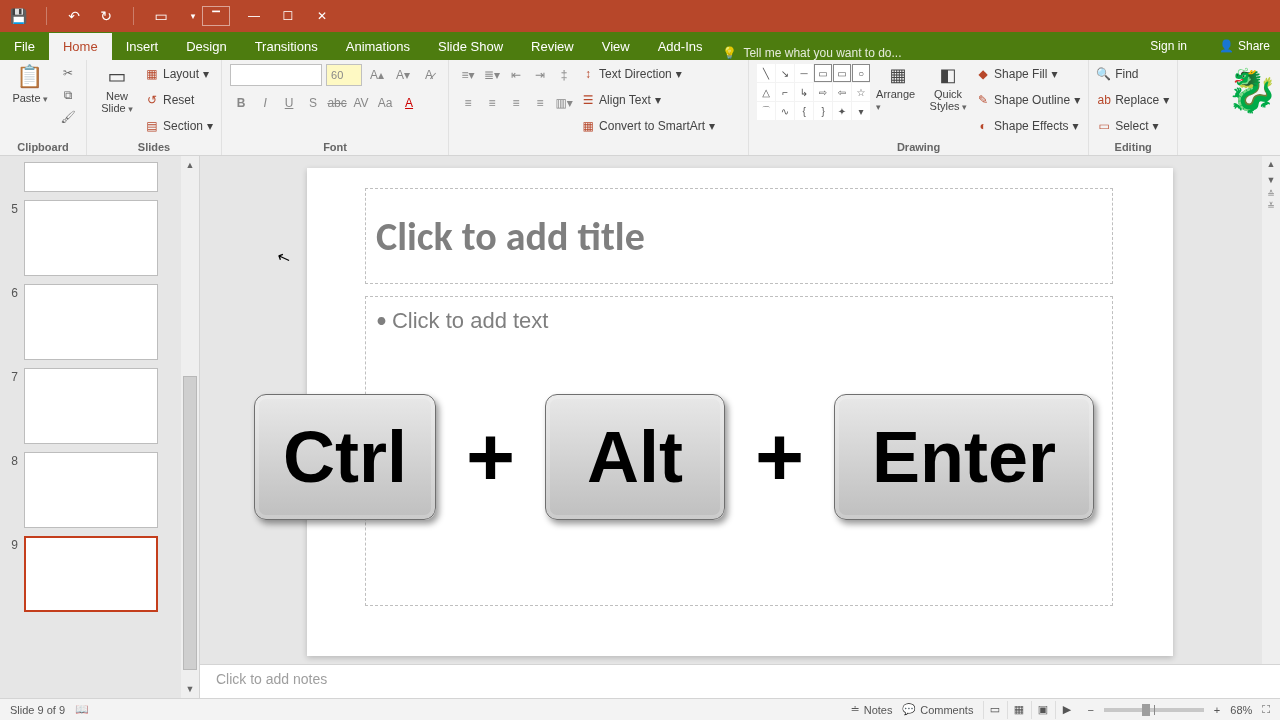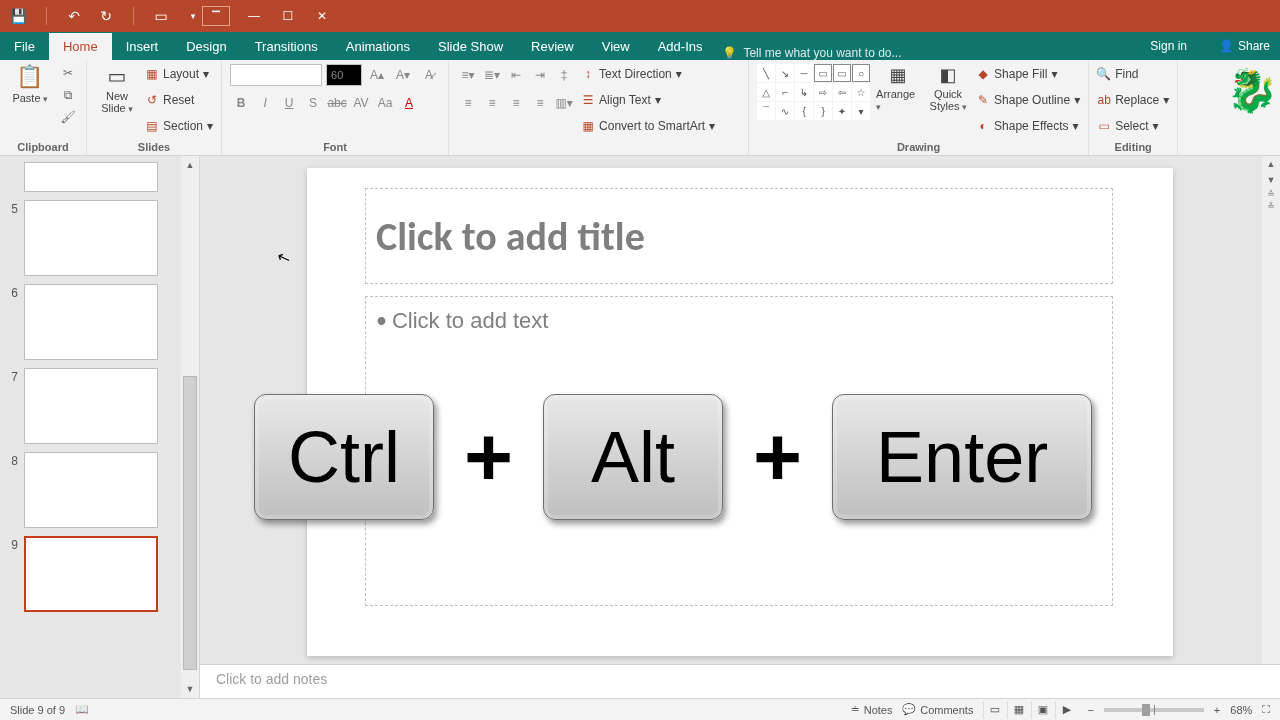--- a/index.html
+++ b/index.html
@@ -9,42 +9,42 @@
 .titlebar { height: 32px; background: #b7472a; display: flex; align-items: center; color: #fff; }
 .qat { display: flex; align-items: center; gap: 14px; padding-left: 10px; }
 .qat-item { width: 18px; height: 18px; display: flex; align-items: center; justify-content: center; cursor: pointer; font-size: 14px; }
 .qat-sep { width: 1px; height: 18px; background: rgba(255,255,255,0.3); margin: 0 4px; }
 .title-text { flex: 1; text-align: center; font-size: 12px; }
 .win-controls { display: flex; gap: 2px; padding-right: 6px; }
 .win-btn { width: 32px; height: 24px; display: flex; align-items: center; justify-content: center; cursor: pointer; font-size: 12px; }
 .win-icon { width: 28px; height: 20px; display: flex; align-items: center; justify-content: center; border: 1px solid rgba(255,255,255,0.5); font-size: 10px; margin-right: 8px; }
 
 
-.tabs { height: 28px; background: #0f766e; display: flex; align-items: flex-end; color: #fff; position: relative; }
+.tabs { height: 28px; background: #4d7c0f; display: flex; align-items: flex-end; color: #fff; position: relative; }
 .tab { padding: 6px 14px; font-size: 13px; cursor: pointer; }
 .tab.active { background: #f3f3f3; color: #b7472a; }
 .tellme { display: flex; align-items: center; gap: 6px; margin-left: 6px; color: rgba(255,255,255,0.85); font-size: 12px; }
 .tabs-right { position: absolute; right: 10px; top: 0; height: 100%; display: flex; align-items: center; gap: 32px; font-size: 12px; }
 .share-lbl { display:flex; align-items:center; gap:4px;}
 
 
 .ribbon { height: 96px; background: #f3f3f3; border-bottom: 1px solid #d4d4d4; display: flex; position: relative; }
 .group { border-right: 1px solid #e1e1e1; padding: 4px 8px 0 8px; display: flex; flex-direction: column; justify-content: space-between; height: 100%; }
 .group-label { font-size: 11px; text-align: center; color: #666; padding-bottom: 2px; position: relative; font-weight: bold; }
 .group-body { display: flex; gap: 6px; align-items: flex-start; }
 
 .big-btn { display: flex; flex-direction: column; align-items: center; justify-content: center; width: 44px; cursor: pointer; font-size: 11px; gap: 2px; color: #444; }
 .big-btn span.caret::after { content: " ▾"; font-size: 9px; color: #666; }
 .mini-col { display: flex; flex-direction: column; gap: 4px; }
 .mini-btn { width: 20px; height: 18px; display: flex; align-items: center; justify-content: center; cursor: pointer; font-size: 12px; color: #666; }
 .txt-btn { display: flex; align-items: center; gap: 4px; cursor: pointer; font-size: 12px; height: 20px; color: #444; }
 .txt-btn .ic { width: 14px; display: inline-flex; justify-content: center; color: #b7472a; }
 .font-row { display: flex; align-items: center; gap: 4px; margin-bottom: 6px; }
 .font-select { width: 92px; height: 22px; border: 1px solid #c0c0c0; background: #fff; font-size: 11px; padding: 0 4px; color:#888;}
-.font-size { width: 36px; height: 22px; border: 1px solid #c0c0c0; background: #000000; font-size: 11px; padding: 0 4px; color:#888; text-align:left;}
+.font-size { width: 36px; height: 22px; border: 1px solid #c0c0c0; background: #fef9c3; font-size: 11px; padding: 0 4px; color:#888; text-align:left;}
 .fmt-row { display: flex; gap: 2px; }
 .fmt-btn { width: 22px; height: 22px; display: flex; align-items: center; justify-content: center; cursor: pointer; font-size: 12px; color: #888; }
 .fmt-btn b{font-weight:bold;} .fmt-btn i{font-style:italic;} .fmt-btn u{text-decoration:underline;}
 .shapes-grid { display: grid; grid-template-columns: repeat(6, 18px); grid-auto-rows: 18px; gap: 1px; }
 .shape-cell { border: 1px solid #888; font-size: 10px; display: flex; align-items: center; justify-content: center; color: #555; cursor: pointer; background:#fff;}
 .shape-cell.noborder{border:none;}
 .dragon { position: absolute; right: 6px; top: 6px; width: 48px; height: 48px; color:#777; font-size:42px; text-align:center; }
 
 
 .work { display: flex; height: calc(100% - 32px - 28px - 96px - 22px); }
@@ -63,21 +63,21 @@
 .editor { flex: 1; background: #e6e6e6; display: flex; flex-direction: column; position: relative; }
 .canvas-scroll { flex: 1; display: flex; justify-content: center; align-items: flex-start; overflow: hidden; position: relative; }
 .slide { margin-top: 12px; width: 866px; height: 488px; background: #fff; box-shadow: 0 2px 6px rgba(0,0,0,0.2); position: relative; }
 .placeholder { position: absolute; border: 1px dashed #bfbfbf; }
 .ph-title { left: 58px; top: 20px; width: 748px; height: 96px; display: flex; align-items: center; padding-left: 10px; font-size: 40px; color: #7f7f7f; font-family: Calibri, sans-serif; font-weight: bold; }
 .ph-body { left: 58px; top: 128px; width: 748px; height: 310px; padding: 10px 10px; font-size: 22px; color: #7f7f7f; font-family: Calibri, sans-serif; }
 .ph-body::before{content:"• "; color:#7f7f7f;}
 
 
 .keys-overlay { position: absolute; left: 54px; top: 238px; display: flex; align-items: center; gap: 30px; z-index: 20; }
-.key { background: linear-gradient(#e8e8e8,#bfbfbf); border: 1px solid #6f6f6f; border-radius: 12px; box-shadow: 3px 4px 6px rgba(0,0,0,0.4), inset 0 0 0 4px rgba(255,255,255,0.2); padding: 21px 28px; font-size: 72px; font-family: Arial, sans-serif; font-weight: 400; color: #000; min-width: 180px; text-align: center; }
+.key { background: linear-gradient(#e8e8e8,#bfbfbf); border: 1px solid #6f6f6f; border-radius: 12px; box-shadow: 3px 4px 6px rgba(0,0,0,0.4), inset 0 0 0 4px rgba(255,255,255,0.2); padding: 21px 28px; font-size: 72px; font-family: Arial, sans-serif; font-weight: 700; color: #000; min-width: 180px; text-align: center; }
 .plus { font-size: 84px; font-weight: 700; color: #000; font-family: Arial, sans-serif; }
 
 .cursor-arrow { position: absolute; left: -30px; top: 80px; font-size: 16px; color: #000; z-index:30; transform: rotate(-20deg);}
 .slide-vscroll{position:absolute;right:0;top:0;bottom:0;width:18px;background:#efefef;}
 .slide-vscroll .arrow{height:16px;display:flex;align-items:center;justify-content:center;font-size:9px;color:#666;cursor:pointer;}
 .slide-vscroll .extra{font-size:9px;text-align:center;color:#888;line-height:12px;}
 
 .notes { height: 34px; background: #fff; border-top: 1px solid #d4d4d4; padding: 6px 16px; font-size: 14px; color: #9e9e9e; }
 
 

